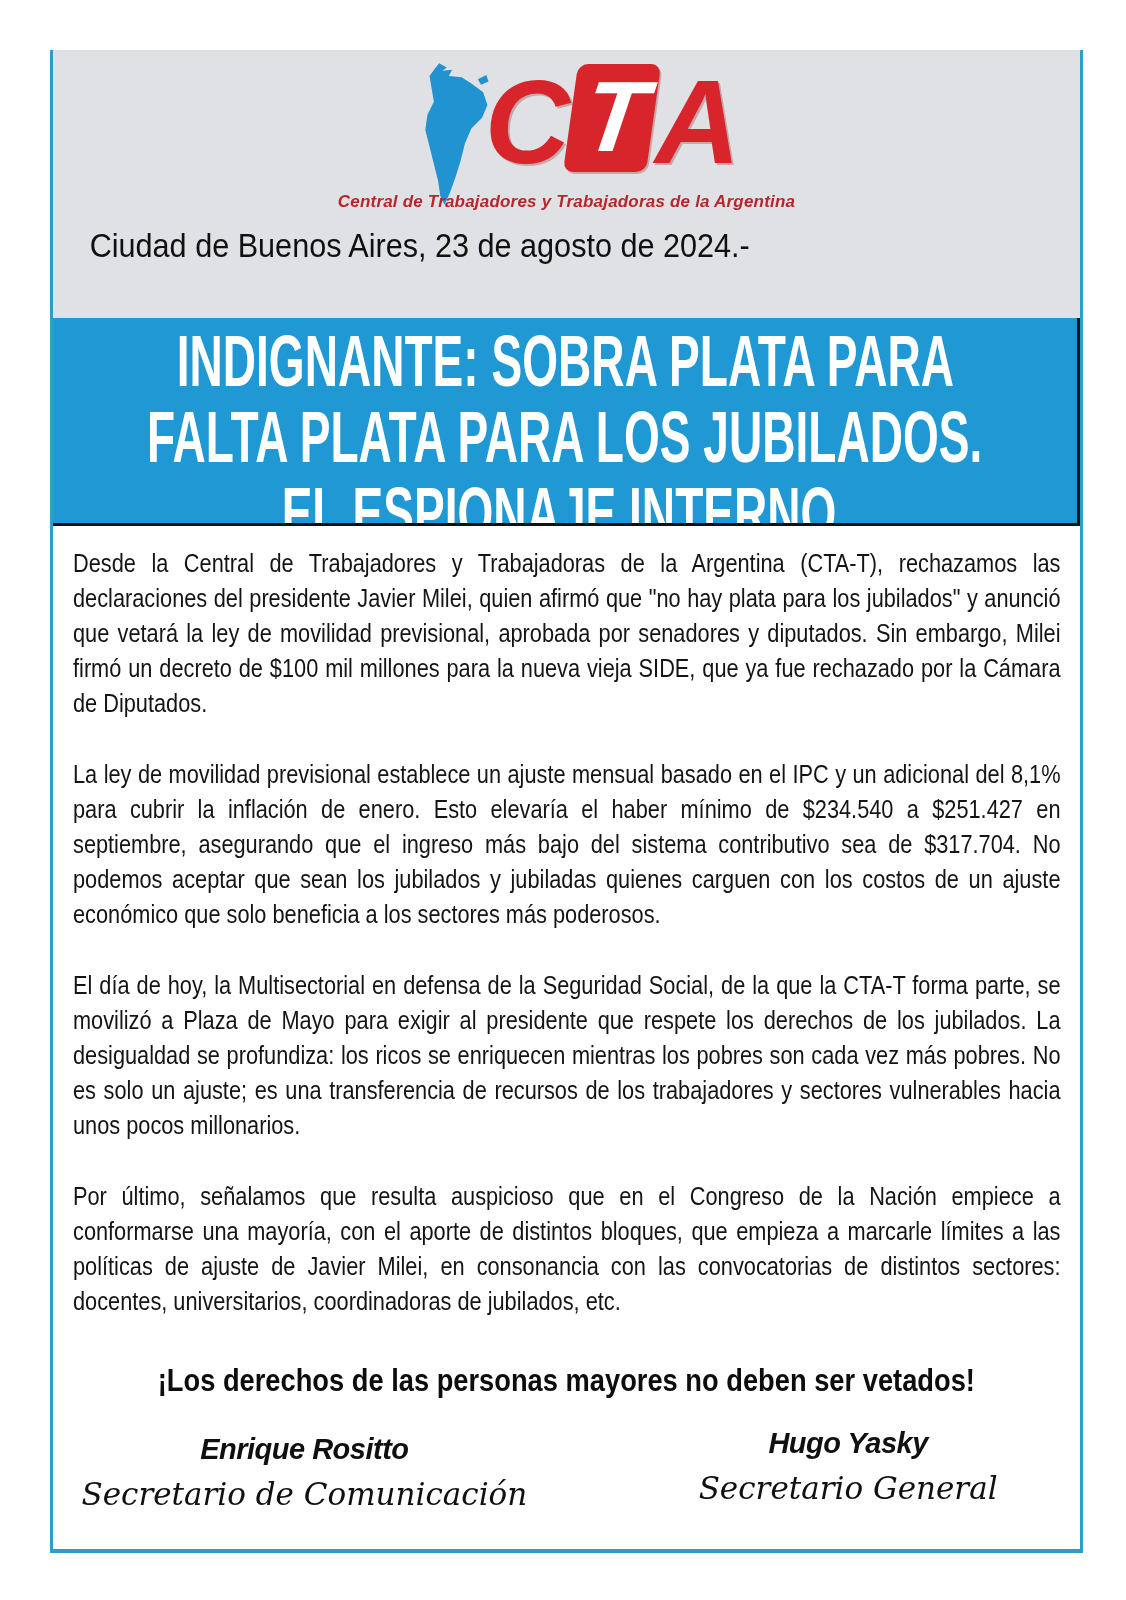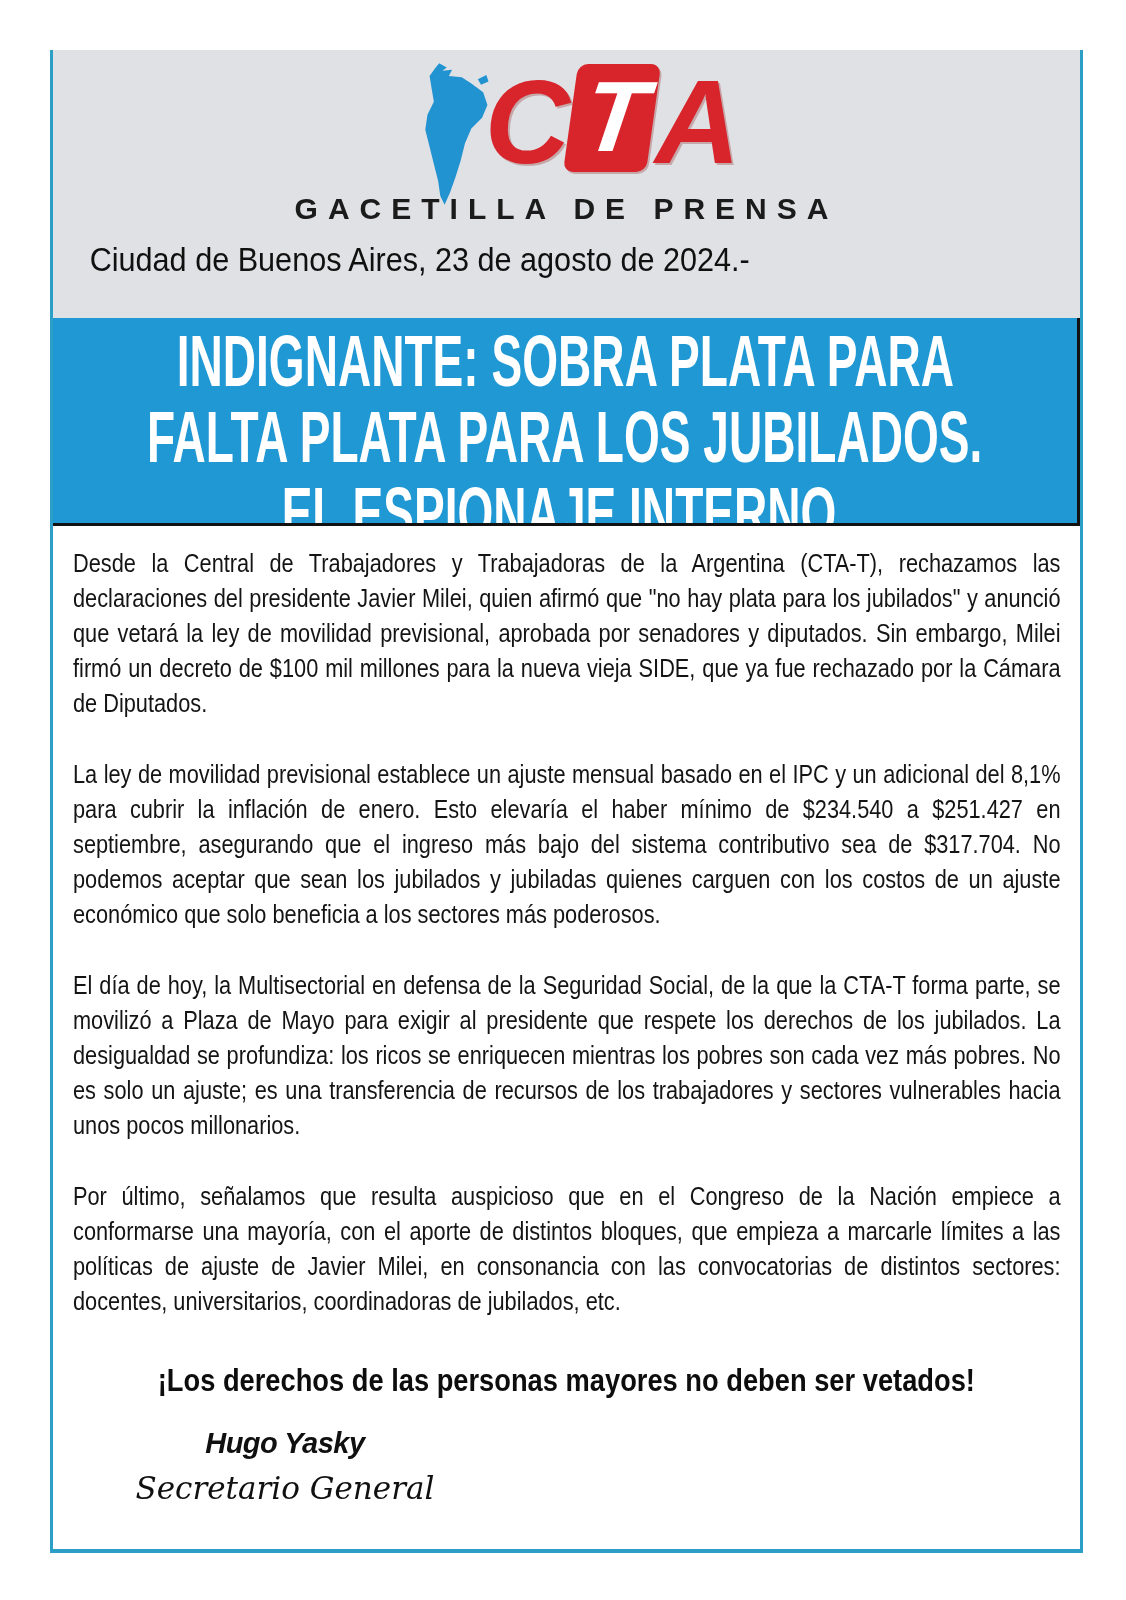--- a/index.html
+++ b/index.html
@@ -145,21 +145,21 @@
         <svg class="map-icon" viewBox="0 0 90 140" xmlns="http://www.w3.org/2000/svg" aria-hidden="true">
           <path fill="#2193D1" d="M34,3 L41,7 L37,10 L46,9 L43,15 L55,16 L64,22 L75,30 L79,42 L74,54 L64,64 L58,78 L54,94 L49,110 L44,124 L39,135 L35,127 L33,113 L29,97 L25,81 L21,65 L23,51 L29,39 L27,27 L25,15 L30,8 Z"></path>
           <path fill="#2193D1" d="M70,18 L78,14 L80,20 L73,23 Z"></path>
         </svg>
         <div class="cta-letters">
           <span class="letter-c">C</span>
             <span class="letter-t">T</span>
             <span class="letter-a">A</span>
         </div>
       </div>
-      <div class="press-banner">GACETILLA DE PRENSA</div>
+      <div class="logo-subtitle">Central de Trabajadores y Trabajadoras de la Argentina</div>
       <div class="date-row">
         <div class="date-line">Ciudad de Buenos Aires, 23 de agosto de 2024.-</div>
       </div>
     </header>
 
     <section class="headline-banner">
       <div class="headline-line">
         <span>INDIGNANTE: SOBRA PLATA PARA</span>
       </div>
       <div class="headline-line">
@@ -174,20 +174,24 @@
       <p class="body-paragraph">Desde la Central de Trabajadores y Trabajadoras de la Argentina (CTA-T), rechazamos las declaraciones del presidente Javier Milei, quien afirmó que "no hay plata para los jubilados" y anunció que vetará la ley de movilidad previsional, aprobada por senadores y diputados. Sin embargo, Milei firmó un decreto de $100 mil millones para la nueva vieja SIDE, que ya fue rechazado por la Cámara de Diputados.</p>
       <p class="body-paragraph">La ley de movilidad previsional establece un ajuste mensual basado en el IPC y un adicional del 8,1% para cubrir la inflación de enero. Esto elevaría el haber mínimo de $234.540 a $251.427 en septiembre, asegurando que el ingreso más bajo del sistema contributivo sea de $317.704. No podemos aceptar que sean los jubilados y jubiladas quienes carguen con los costos de un ajuste económico que solo beneficia a los sectores más poderosos.</p>
       <p class="body-paragraph">El día de hoy, la Multisectorial en defensa de la Seguridad Social, de la que la CTA-T forma parte, se movilizó a Plaza de Mayo para exigir al presidente que respete los derechos de los jubilados. La desigualdad se profundiza: los ricos se enriquecen mientras los pobres son cada vez más pobres. No es solo un ajuste; es una transferencia de recursos de los trabajadores y sectores vulnerables hacia unos pocos millonarios.</p>
       <p class="body-paragraph">Por último, señalamos que resulta auspicioso que en el Congreso de la Nación empiece a conformarse una mayoría, con el aporte de distintos bloques, que empieza a marcarle límites a las políticas de ajuste de Javier Milei, en consonancia con las convocatorias de distintos sectores: docentes, universitarios, coordinadoras de jubilados, etc.</p>
 
       <div class="slogan-row">
         <div class="slogan">¡Los derechos de las personas mayores no deben ser vetados!</div>
       </div>
 
       <div class="signatures">
+        <div class="signature left">
+          <div class="sig-name">Enrique Rositto</div>
+          <div class="sig-title">Secretario de Comunicación</div>
+        </div>
         <div class="signature right">
           <div class="sig-name">Hugo Yasky</div>
           <div class="sig-title">Secretario General</div>
         </div>
       </div>
     </main>
 
   </div>
 </div>
 

